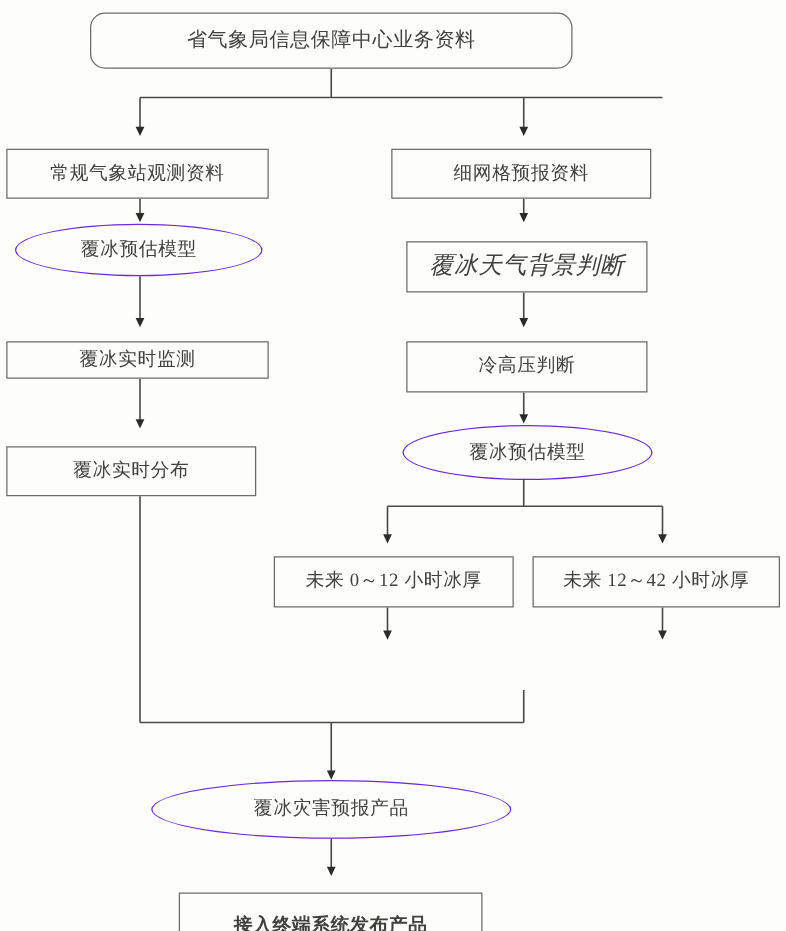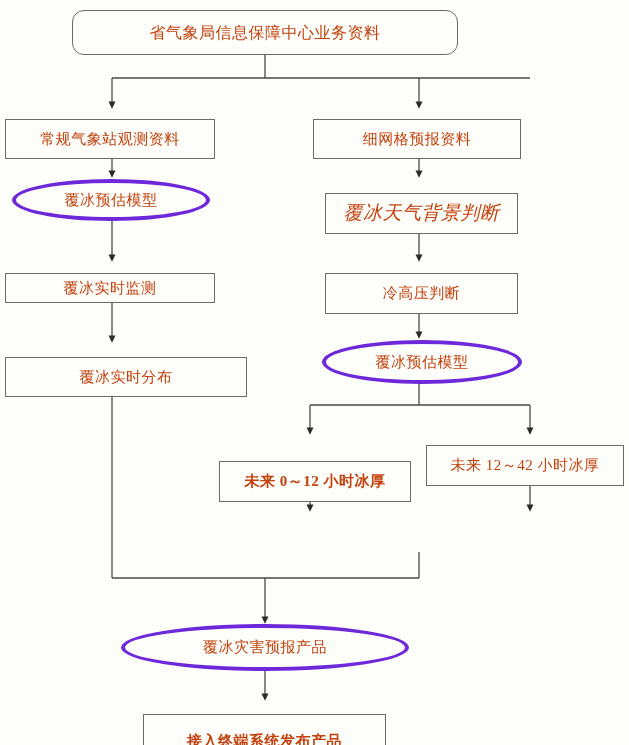--- a/index.html
+++ b/index.html
@@ -23,35 +23,35 @@
     height: 745px;
     pointer-events: none;
   }
   .node {
     position: absolute;
     box-sizing: border-box;
     display: flex;
     align-items: center;
     justify-content: center;
     text-align: center;
-    color: #c2410c;
+    color: #404040;
     background: #fdfdfa;
     line-height: 1.1;
     letter-spacing: 0.5px;
   }
   .rect {
     border: 1px solid #6b6b66;
     margin-top: 13px;
   }
   .round {
     border: 1px solid #6b6b66;
     border-radius: 12px;
   }
   .ellipse {
-    border: 4px solid #6d28d9;
+    border: 1px solid #6d28d9;
     border-radius: 50%;
     background: transparent;
   }
   .node span {
     display: block;
     white-space: nowrap;
   }
 </style>
 </head>
 <body>
@@ -118,29 +118,29 @@
   </div>
 
   <div class="node rect" style="left:5px; top:260px; width:210px; height:30px; font-size:15px;">
     <span>覆冰实时监测</span>
   </div>
 
   <div class="node rect" style="left:325px; top:260px; width:193px; height:41px; font-size:15px;">
     <span>冷高压判断</span>
   </div>
 
-  <div class="node rect" style="left:5px; top:344px; width:242px; height:40px; font-size:15px;">
+  <div class="node rect" style="left:5px; top:344px; width:200px; height:40px; font-size:15px;">
     <span>覆冰实时分布</span>
   </div>
 
   <div class="node ellipse" style="left:322px; top:340px; width:200px; height:44px; font-size:15px;">
     <span>覆冰预估模型</span>
   </div>
 
-  <div class="node rect" style="left:219px; top:448px; width:192px; height:41px; font-size:15px;font-weight:bold;">
+  <div class="node rect" style="left:219px; top:432px; width:192px; height:41px; font-size:15px;">
     <span>未来 0～12 小时冰厚</span>
   </div>
 
   <div class="node rect" style="left:426px; top:432px; width:198px; height:41px; font-size:15px;">
     <span>未来 12～42 小时冰厚</span>
   </div>
 
 
   <div class="node ellipse" style="left:121px; top:624px; width:288px; height:47px; font-size:15px;">
     <span>覆冰灾害预报产品</span>

